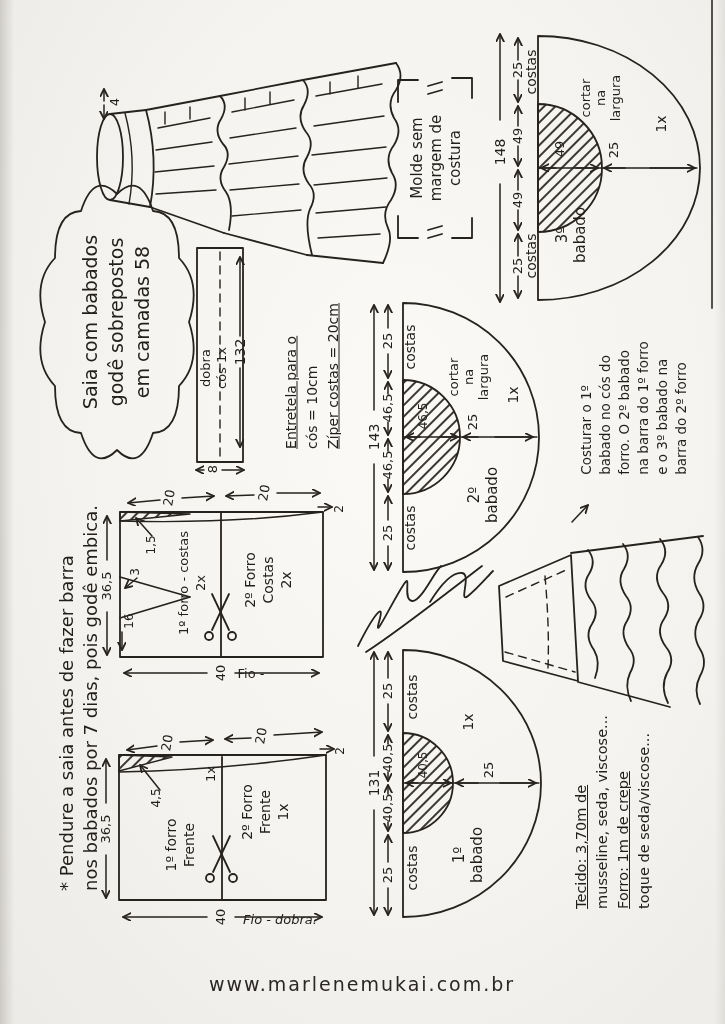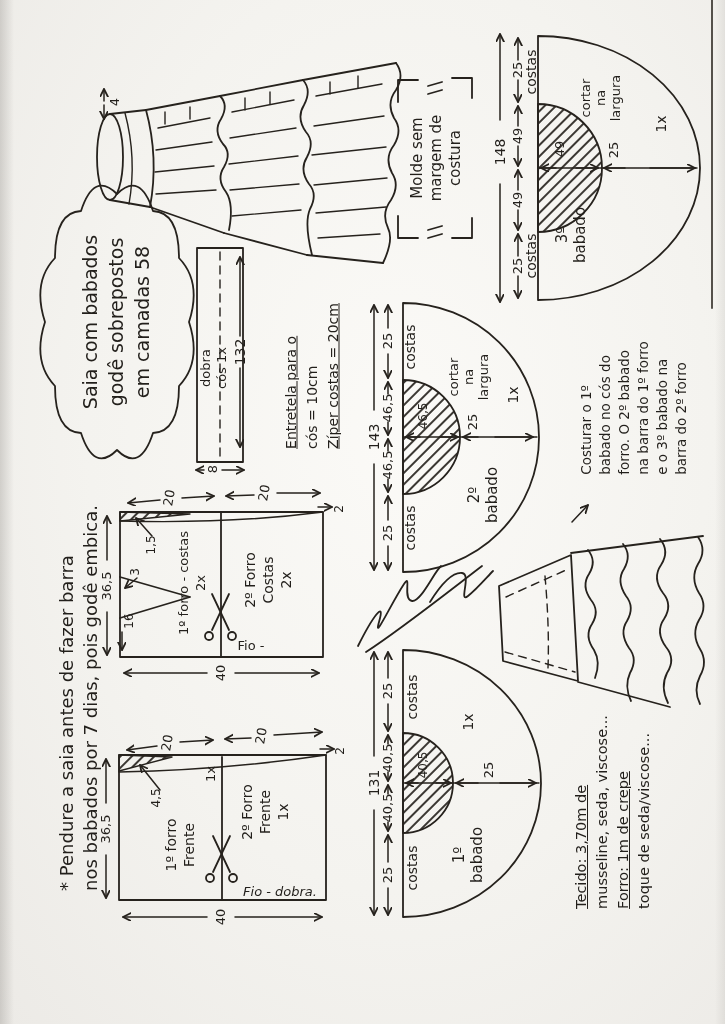--- a/index.html
+++ b/index.html
@@ -15,21 +15,21 @@
   svg.art path, svg.art line, svg.art ellipse, svg.art circle, svg.art rect{
     stroke:#26221d;stroke-width:1.8;fill:none;stroke-linecap:round;stroke-linejoin:round;}
   svg.art .thin{stroke-width:1.4;}
   svg.art .dim{stroke-width:1.5;}
   svg.art .hatch{fill:url(#ht);}
   svg.art .dash{stroke-dasharray:8 6;}
   svg.art .edge{stroke:#55514b;stroke-width:2;}
   .lb{position:absolute;transform:translate(-50%,-50%) rotate(-90deg);
       white-space:nowrap;line-height:1.15;}
   .lb.t80{transform:translate(-50%,-50%) rotate(-80deg);}
-  .lbh{position:absolute;transform:translate(-50%,-50%);white-space:nowrap;}
+  .lbh{position:absolute;transform:translate(-50%,-50%);white-space:nowrap;margin-top:28px;}
   .al{text-align:left;} .ac{text-align:center;}
   .u{text-decoration:underline;}
 </style>
 </head>
 <body>
 
 <div id="sheet">
 
 <svg class="art" width="725" height="1024" viewBox="0 0 725 1024">
   <defs>
@@ -372,14 +372,15 @@
   <div>barra do 2º forro</div>
 </div>
 
 <div class="lb al" style="left:613px;top:812px;font-size:14.5px;line-height:21px;">
   <div class="u">Tecido: 3,70m de</div>
   <div>musseline, seda, viscose...</div>
   <div class="u">Forro: 1m de crepe</div>
   <div>toque de seda/viscose...</div>
 </div>
 
+<div class="lbh" style="left:362px;top:956px;font-size:19px;letter-spacing:2px;color:#2a2724;">www.marlenemukai.com.br</div>
 
 </div>
 
 </body></html>

